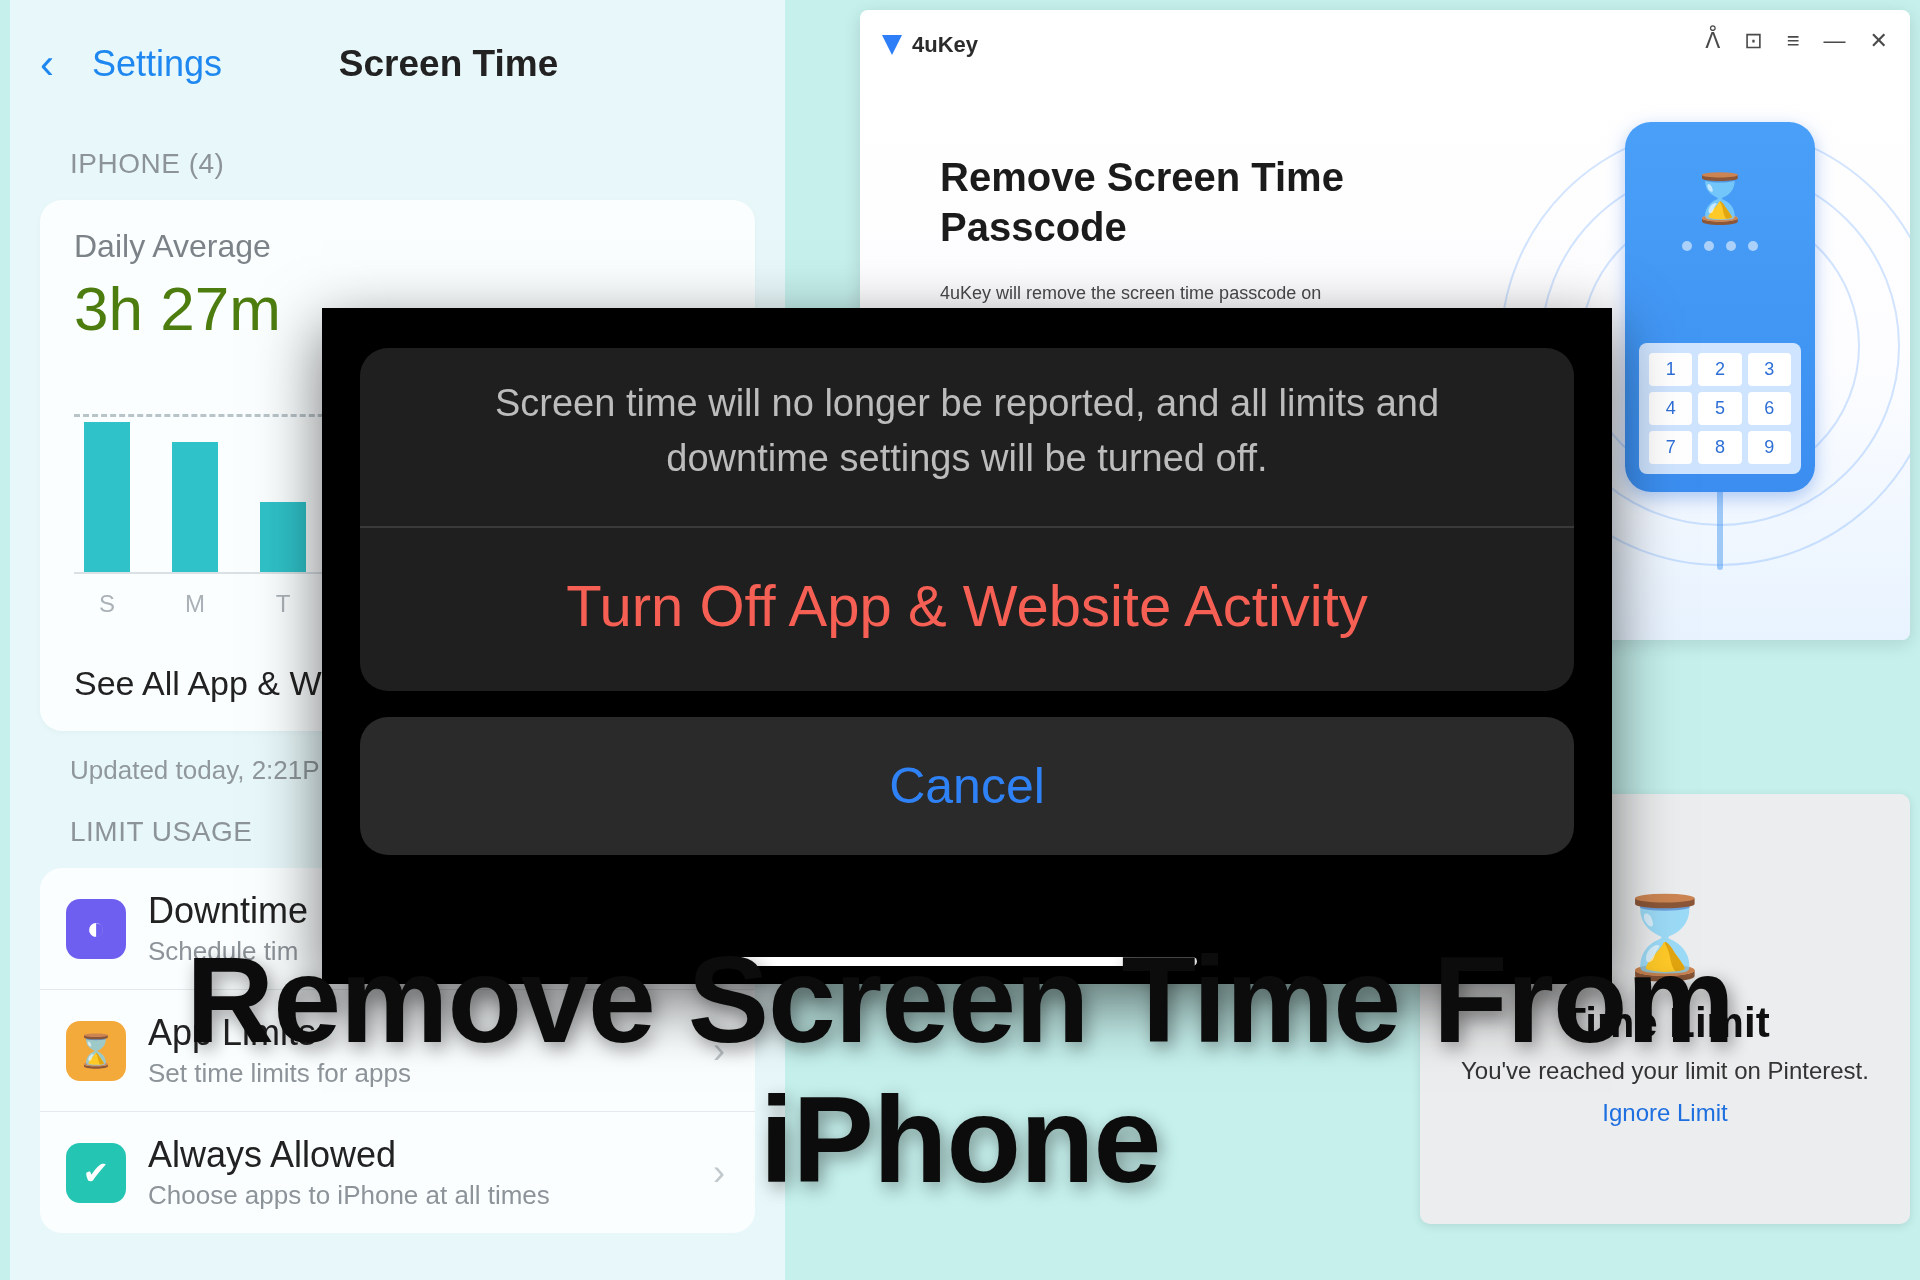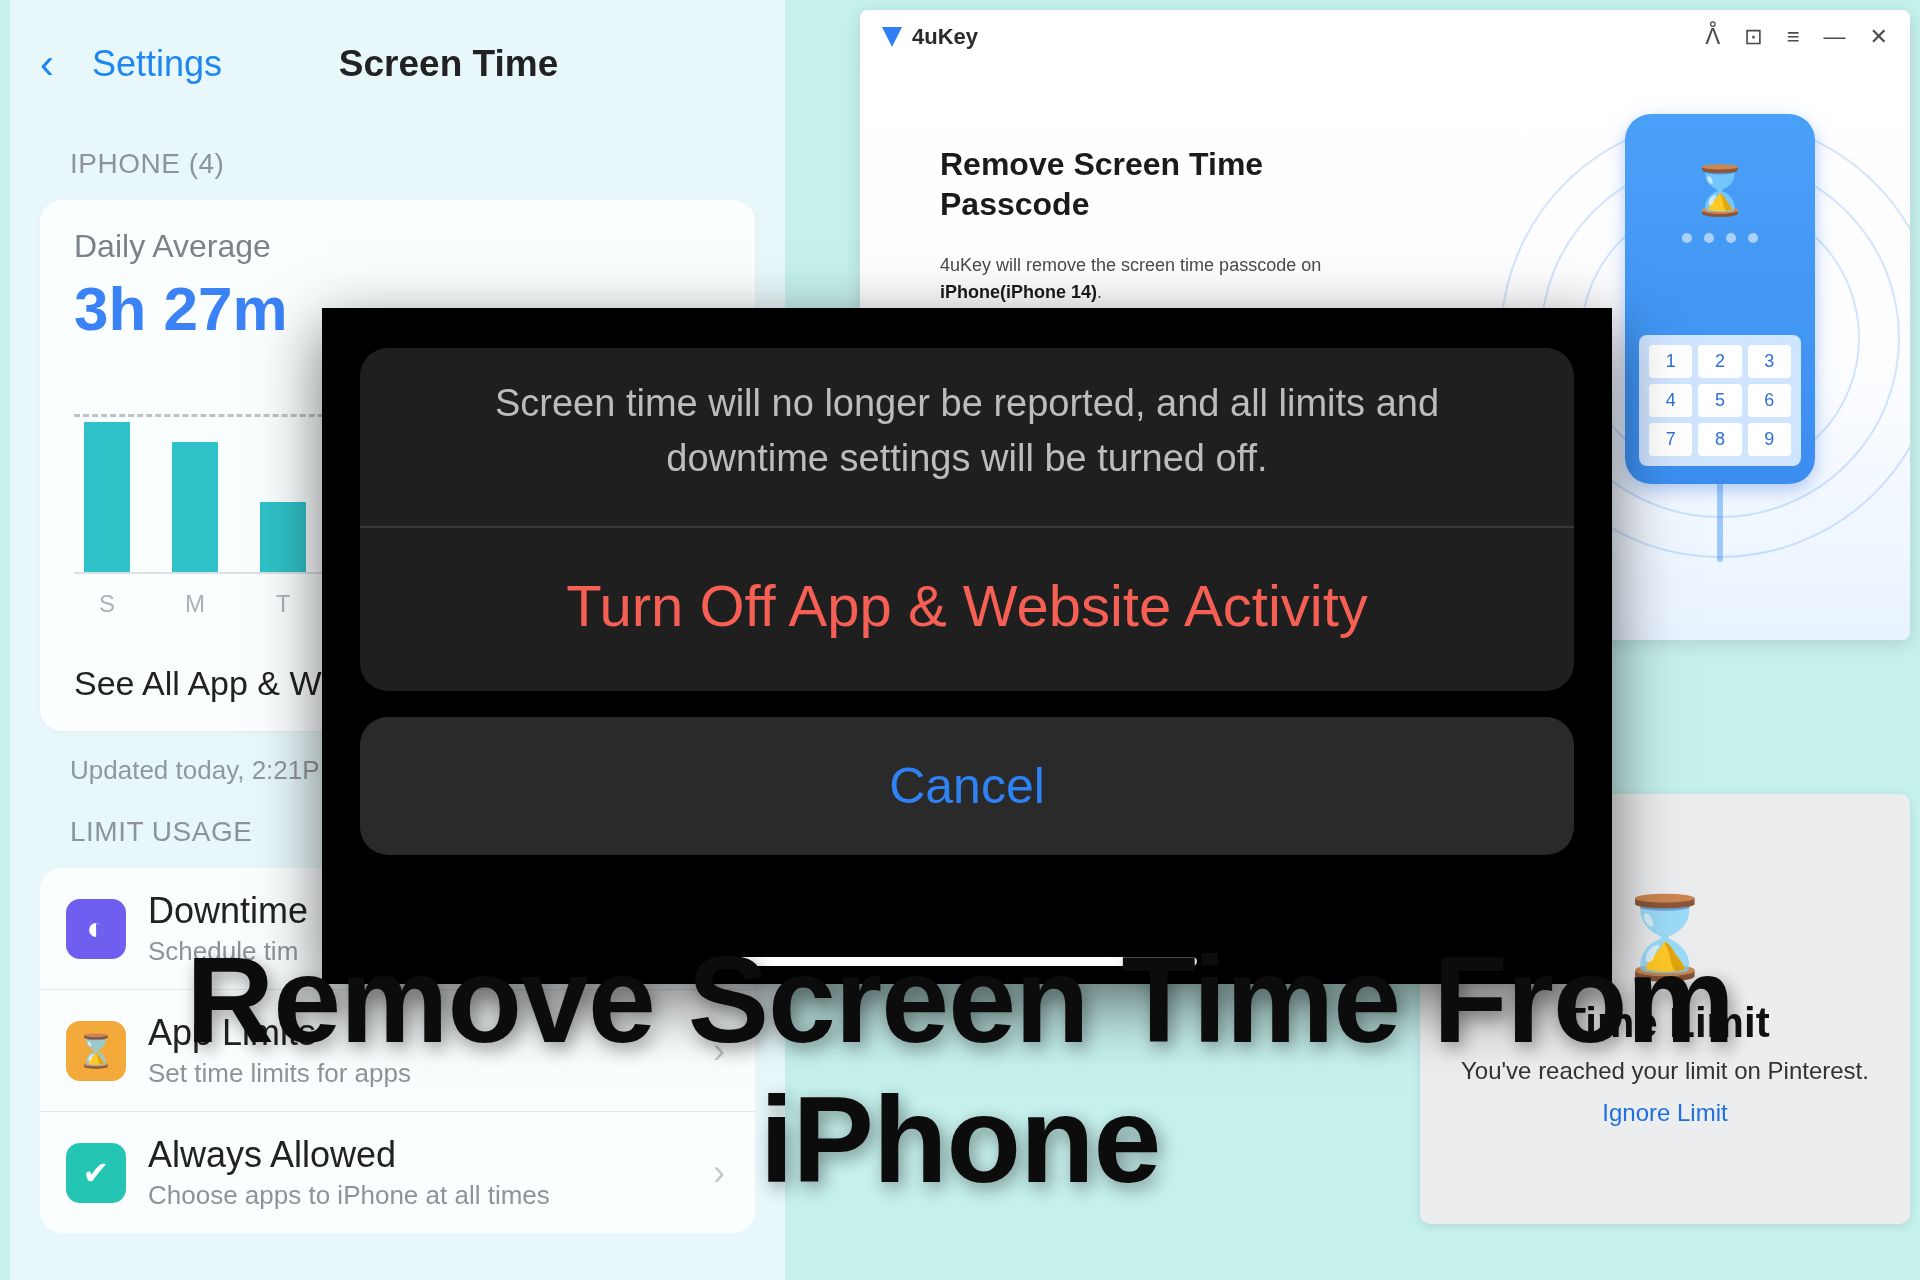--- a/index.html
+++ b/index.html
@@ -50,21 +50,21 @@
     margin: 30px 0 20px 30px;
   }
 
   .card {
     background: #fbfeff;
     border-radius: 22px;
     padding: 28px 34px;
     box-shadow: 0 2px 6px rgba(0,0,0,.03);
   }
   .daily-avg-label { color: #7c8388; font-size: 32px; }
-  .daily-avg-value { font-size: 62px; font-weight: 700; color: #3b82f6; margin-top: 8px; }
+  .daily-avg-value { font-size: 62px; font-weight: 400; color: #4d7c0f; margin-top: 8px; }
 
   .bar-chart {
     margin-top: 40px;
     height: 190px;
     position: relative;
     display: flex;
     align-items: flex-end;
     gap: 42px;
     padding-left: 10px;
     border-bottom: 2px solid #d9e1e5;
@@ -117,28 +117,28 @@
     border-radius: 8px;
     box-shadow: 0 4px 18px rgba(0,0,0,.12);
     overflow:hidden;
   }
   .ukey-titlebar {
     display:flex; align-items:center; justify-content:space-between;
     padding: 14px 22px;
     font-size: 22px;
     color:#2b2b2b;
   }
-  .ukey-brand { display:flex; align-items:center; gap:10px; font-weight:600; }
+  .ukey-brand { display:flex; align-items:center; gap:10px; font-weight:600;margin-top:8px; }
   .ukey-logo { width:20px; height:20px; background:#2d7ef7; border-radius:4px 4px 0 0; clip-path: polygon(50% 0, 100% 100%, 0 100%); transform: rotate(180deg);}
   .ukey-ctrls { display:flex; gap:24px; color:#4a4a4a; }
   .ukey-ctrls span { cursor:default; }
 
   .ukey-body { display:flex; padding: 80px 60px 0 80px; gap:40px; }
   .ukey-left { flex:1; }
-  .ukey-h1 { font-size:32px; font-weight:700; color:#1b1b1b; line-height:1.25; max-width:480px; }
+  .ukey-h1 { font-size:40px; font-weight:700; color:#1b1b1b; line-height:1.25; max-width:480px; }
   .ukey-p { font-size:18px; color:#4a4a4a; margin-top:28px; max-width:460px; line-height:1.5; }
   .ukey-p b { font-weight:700; color:#1b1b1b; }
 
   .phone-ill {
     position:relative;
     width:260px;
     margin-top:-30px;
   }
   .rings {
     position:absolute; left:50%; top:50%; transform:translate(-50%,-50%);

